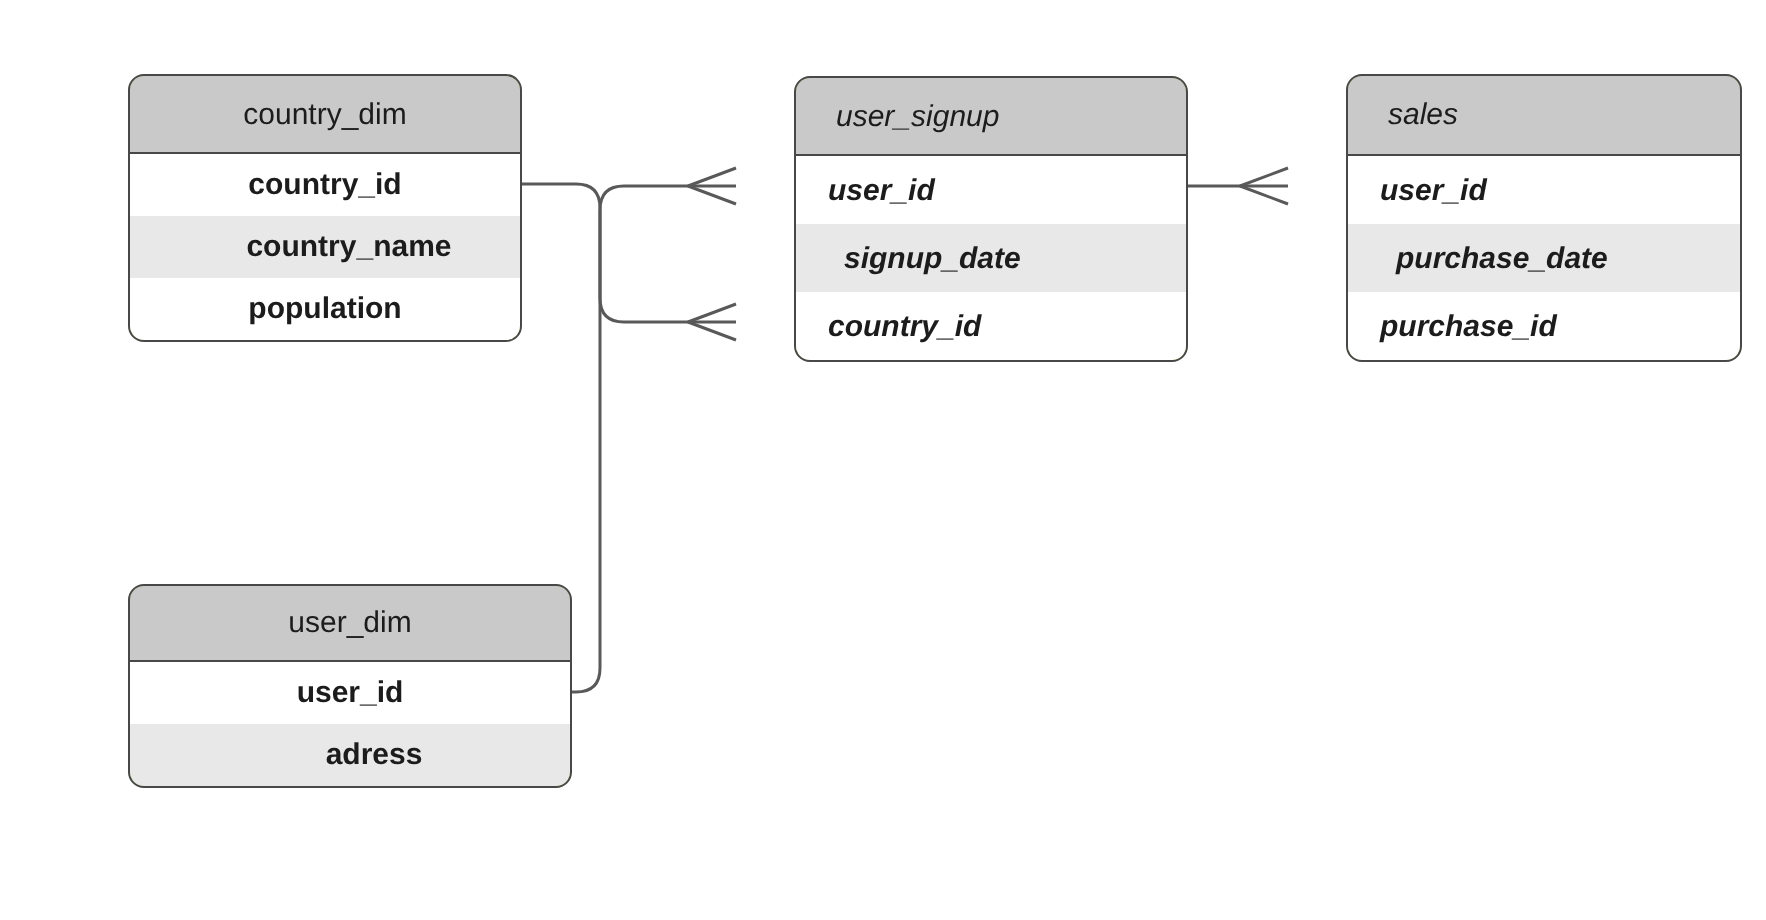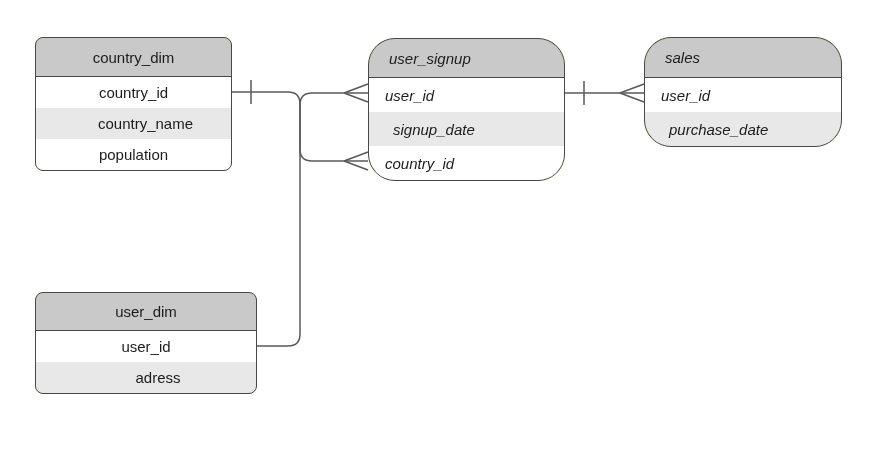--- a/index.html
+++ b/index.html
@@ -3,30 +3,30 @@
 <meta charset="utf-8">
 <style>
   html,body { margin:0; padding:0; }
   body { width:883px; height:460px; background:#ffffff; position:relative;
          font-family:"Liberation Sans", sans-serif; }
   #canvas { position:absolute; left:0; top:0; width:883px; height:460px; }
   #wires { position:absolute; left:0; top:0; width:883px; height:460px; }
 
   .entity { position:absolute; background:#4d7c0f; border:1.5px solid #484848;
             border-radius:8px; overflow:hidden; box-sizing:border-box;
-            color:#1c1c1c; --hh:39px; --rh:31px; }
+            color:#1c1c1c;margin-left:29px; --hh:39px; --rh:31px; }
   .entity .thead { background:#c9c9c9; border-bottom:1.5px solid #484848;
             height:var(--hh); display:flex; align-items:center; font-size:15px;
             box-sizing:border-box; }
   .entity .row { height:var(--rh); display:flex; align-items:center; font-size:15px;
-            box-sizing:border-box; background:#ffffff; }
+            box-sizing:border-box; background:#ffffff;font-weight:bold; }
   .entity .row.alt { background:#e8e8e8;padding-left:24px; }
 
   .centered .thead, .centered .row { justify-content:center; text-align:center; }
-  .leftal { font-style:italic;border-radius:27px; }
+  .leftal { font-style:italic; }
   .leftal .thead { padding-left:20px; }
   .leftal .row { padding-left:16px; }
 
   #tbl-country-dim { left:35px;  top:37px;  width:197px; }
   #tbl-user-signup { left:368px; top:38px;  width:197px; --rh:34px; }
   #tbl-sales       { left:644px; top:37px;  width:198px; --hh:40px; --rh:34px; }
   #tbl-user-dim    { left:35px;  top:292px; width:222px; --hh:38px; }
 
   svg path, svg line { stroke:#595959; stroke-width:1.5; fill:none; }
 </style>
@@ -67,20 +67,21 @@
     <div class="thead">user_signup</div>
     <div class="row">user_id</div>
     <div class="row alt">signup_date</div>
     <div class="row">country_id</div>
   </div>
 
   <div id="tbl-sales" class="entity leftal">
     <div class="thead">sales</div>
     <div class="row">user_id</div>
     <div class="row alt">purchase_date</div>
+    <div class="row">purchase_id</div>
   </div>
 
   <div id="tbl-user-dim" class="entity centered">
     <div class="thead">user_dim</div>
     <div class="row">user_id</div>
     <div class="row alt">adress</div>
   </div>
 
 </div>
 

